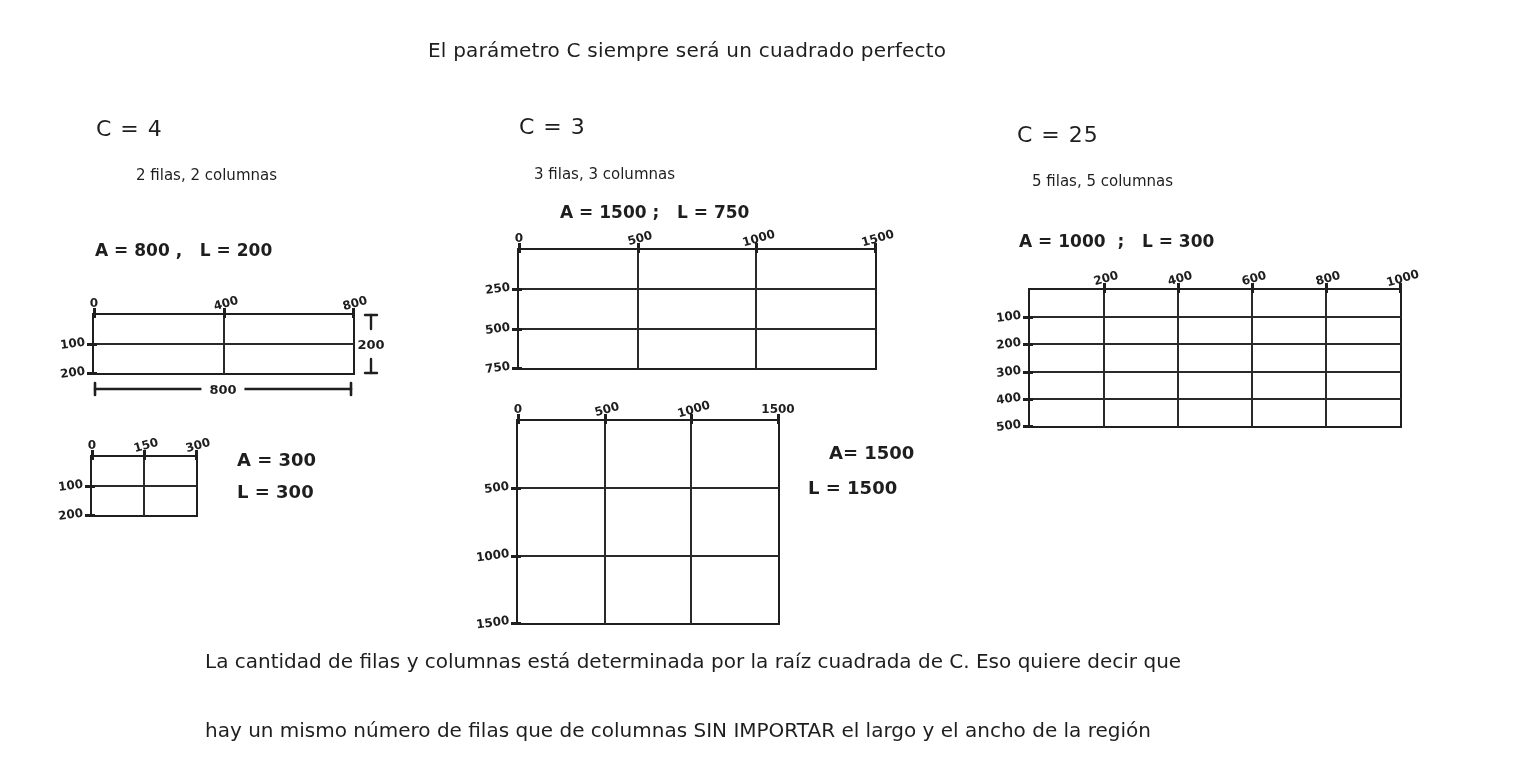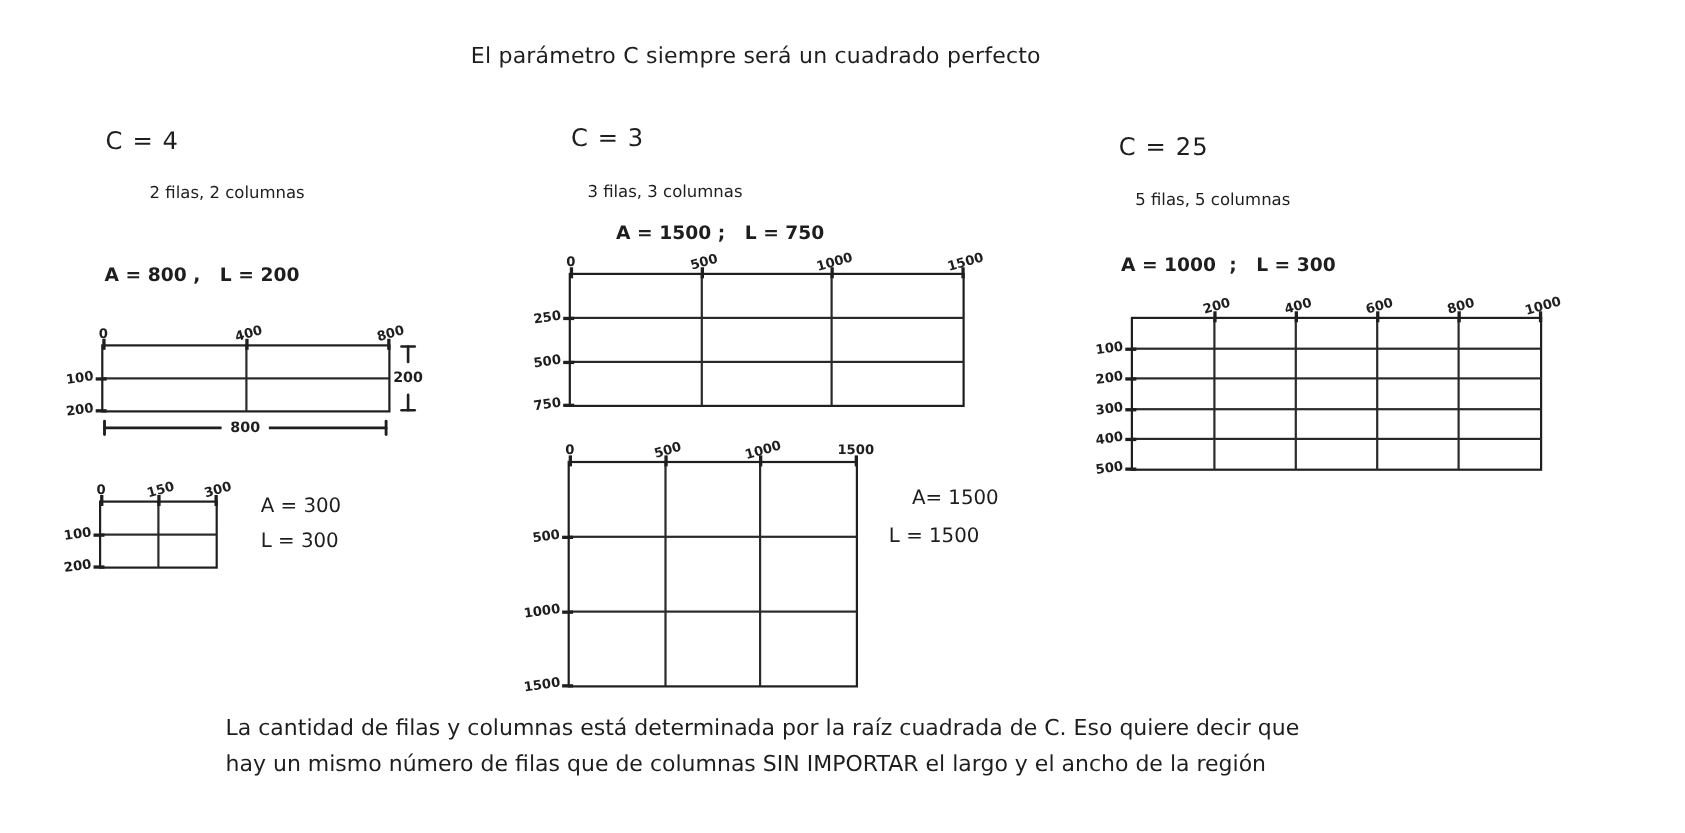--- a/index.html
+++ b/index.html
@@ -5,21 +5,21 @@
   html,body{margin:0;padding:0;background:#ffffff;}
   body{width:1532px;height:757px;position:relative;overflow:hidden;
        font-family:"DejaVu Sans",sans-serif;color:#1e1e1e;}
   .canvas{position:absolute;left:0;top:0;width:1532px;height:635px;}
 
   .abs{position:absolute;white-space:nowrap;}
   .title{font-size:20px;letter-spacing:.2px;}
   .c-head{font-size:22px;letter-spacing:1px;text-align:right;}
   .sub{font-size:15px;}
   .params{font-size:17px;font-weight:bold;white-space:pre;}
-  .annotation{font-size:18px;font-weight:normal;white-space:pre;}
+  .annotation{font-size:18px;font-weight:bold;white-space:pre;}
   .footer-line{font-size:20px;line-height:33px;}
 
   .grid{position:absolute;border:2px solid #1f1f1f;box-sizing:border-box;background:transparent;}
   .vline{position:absolute;top:-1px;bottom:-1px;width:2px;margin-left:-1px;background:#2a2a2a;}
   .hline{position:absolute;left:-1px;right:-1px;height:2px;margin-top:-1px;background:#2a2a2a;}
   .xlab{position:absolute;bottom:calc(100% + 5px);transform:translateX(-50%);
         font-size:12px;font-weight:bold;white-space:nowrap;}
   .xlab.rot{transform:translateX(-42%) rotate(-16deg);}
   .ylab{position:absolute;right:calc(100% + 9px);transform:translateY(-55%) rotate(-8deg);
         font-size:12px;font-weight:bold;white-space:nowrap;}
@@ -177,15 +177,15 @@
       <div class="ytick" style="top: 40%;"></div>
       <span class="ylab" style="top: 60%;">300</span>
       <div class="ytick" style="top: 60%;"></div>
       <span class="ylab" style="top: 80%;">400</span>
       <div class="ytick" style="top: 80%;"></div>
       <span class="ylab" style="top: 100%;">500</span>
       <div class="ytick" style="top: 100%;"></div>
     </div>
 
   <div class="abs footer-line" style="left:205px;top:645px;">La cantidad de filas y columnas está determinada por la raíz cuadrada de C. Eso quiere decir que</div>
-  <div class="abs footer-line" style="left:205px;top:678px;">hay un mismo número de filas que de columnas SIN IMPORTAR el largo y el ancho de la región</div>
+  <div class="abs footer-line" style="left:205px;top:714px;">hay un mismo número de filas que de columnas SIN IMPORTAR el largo y el ancho de la región</div>
 
 </div>
 
 </body></html>

